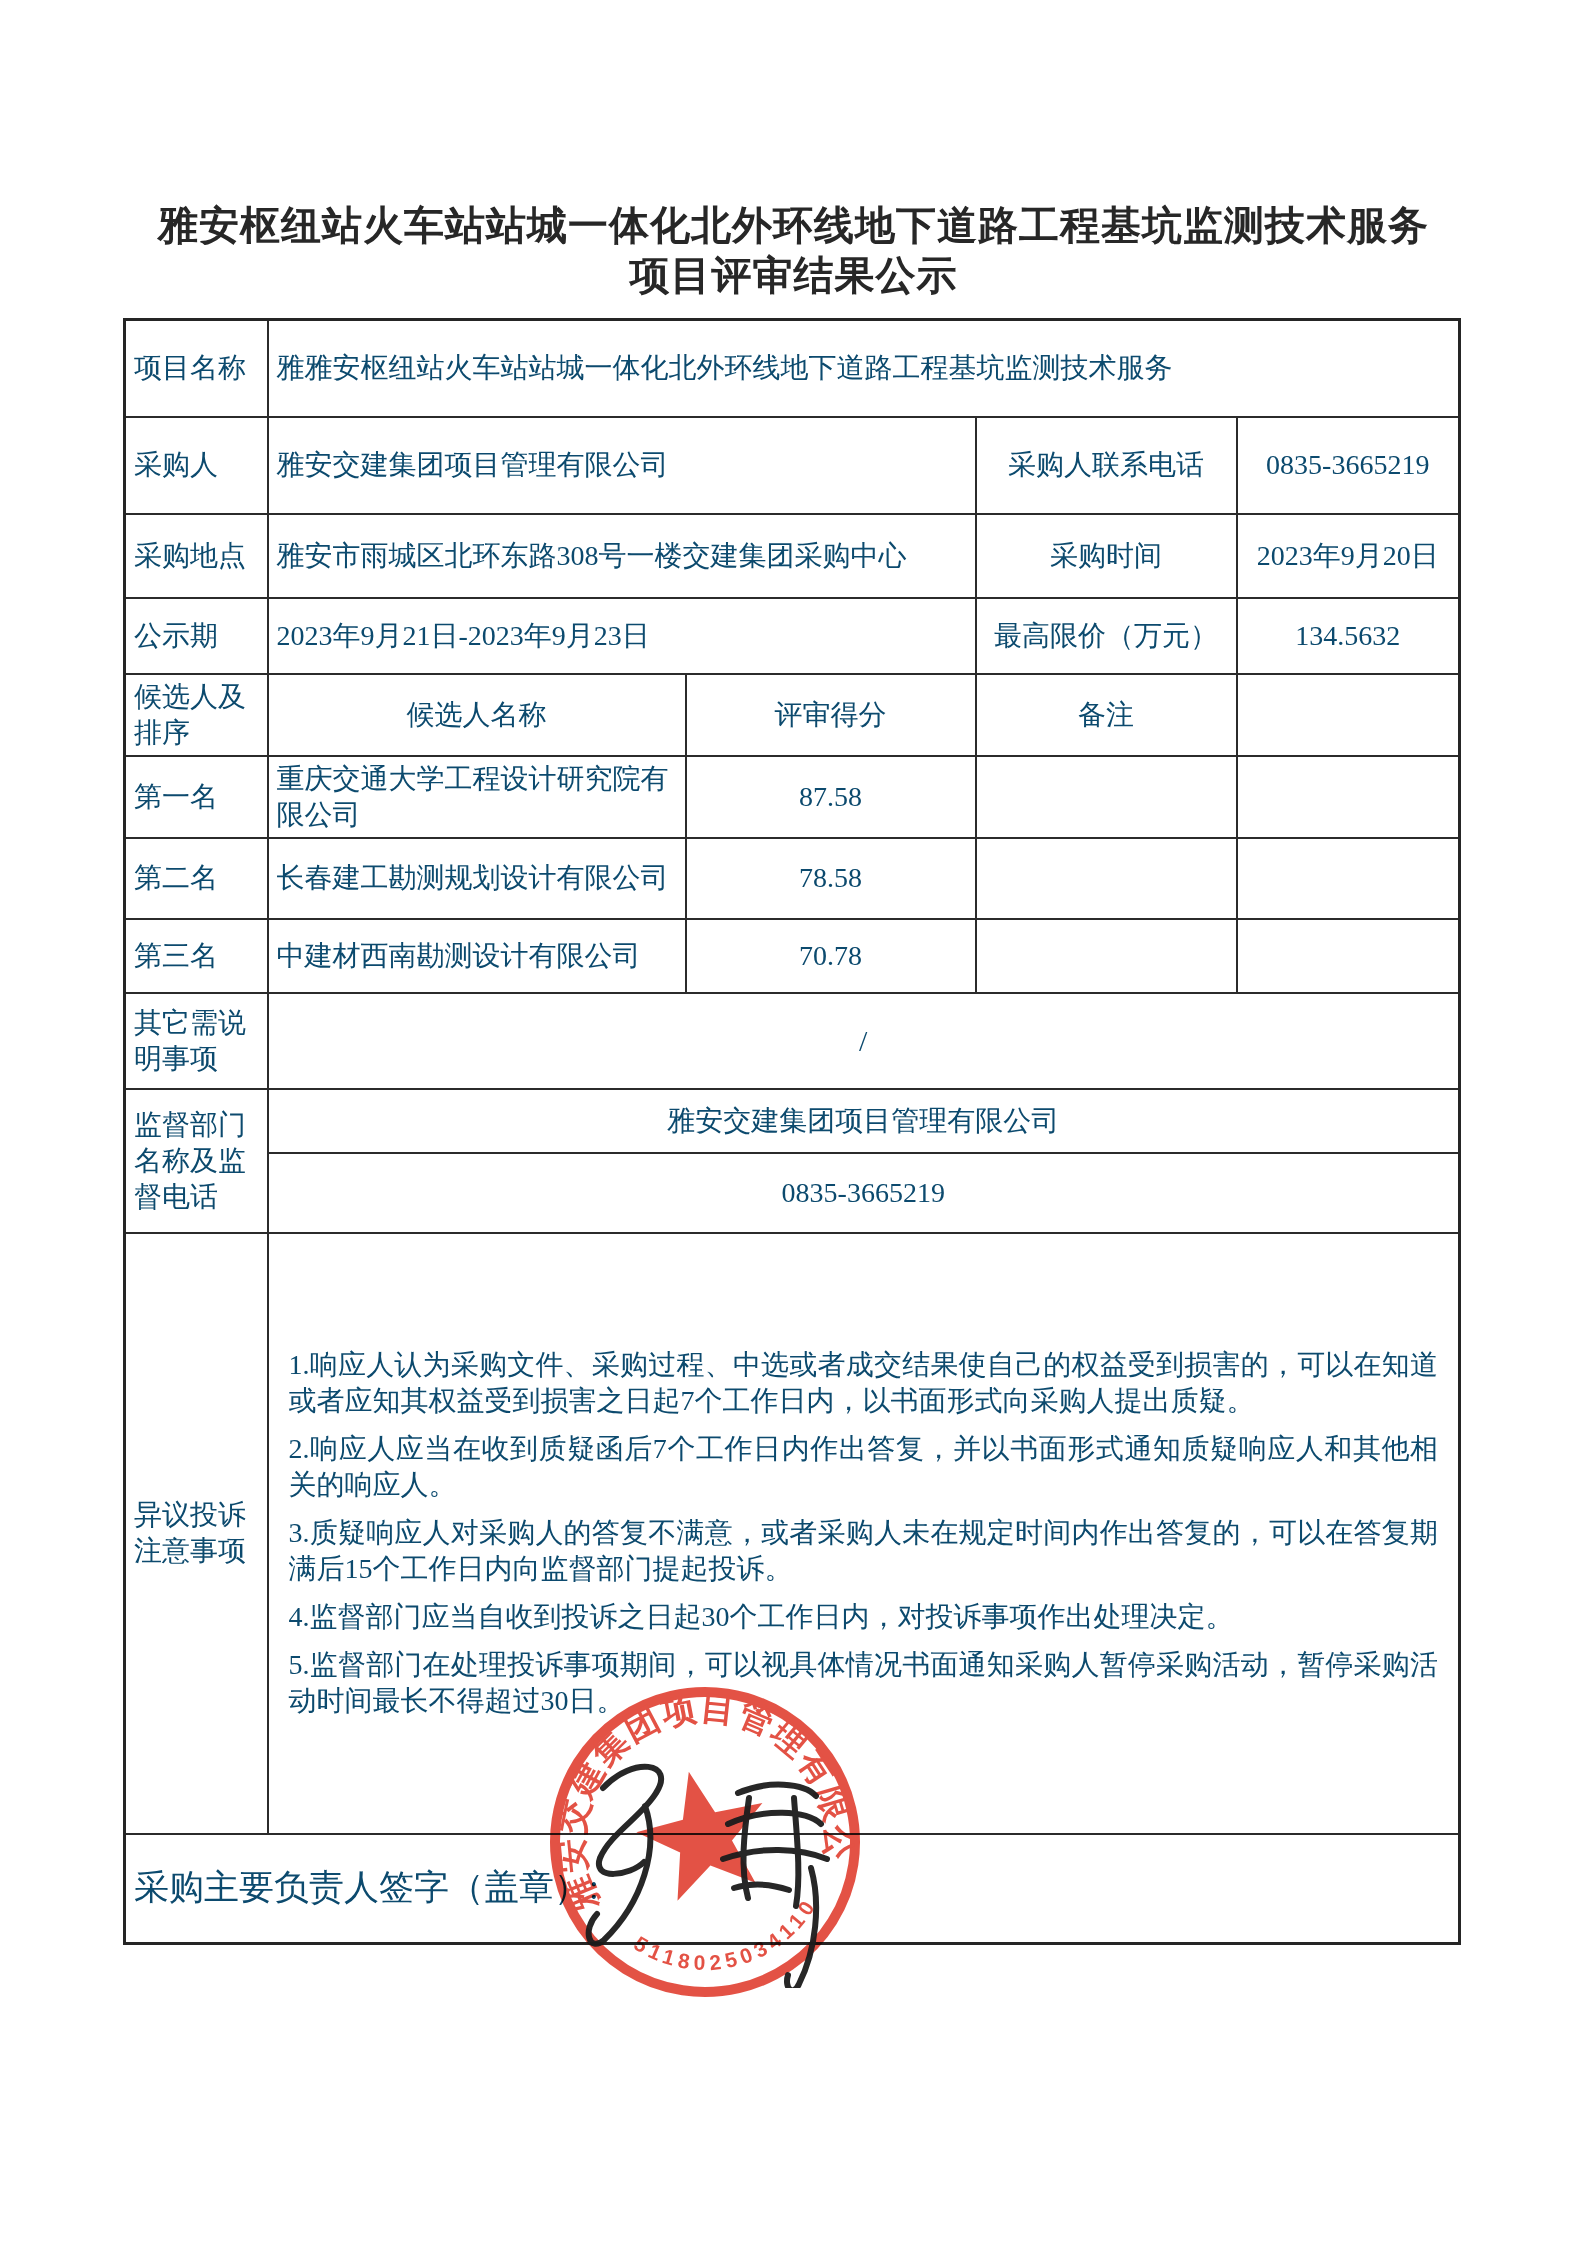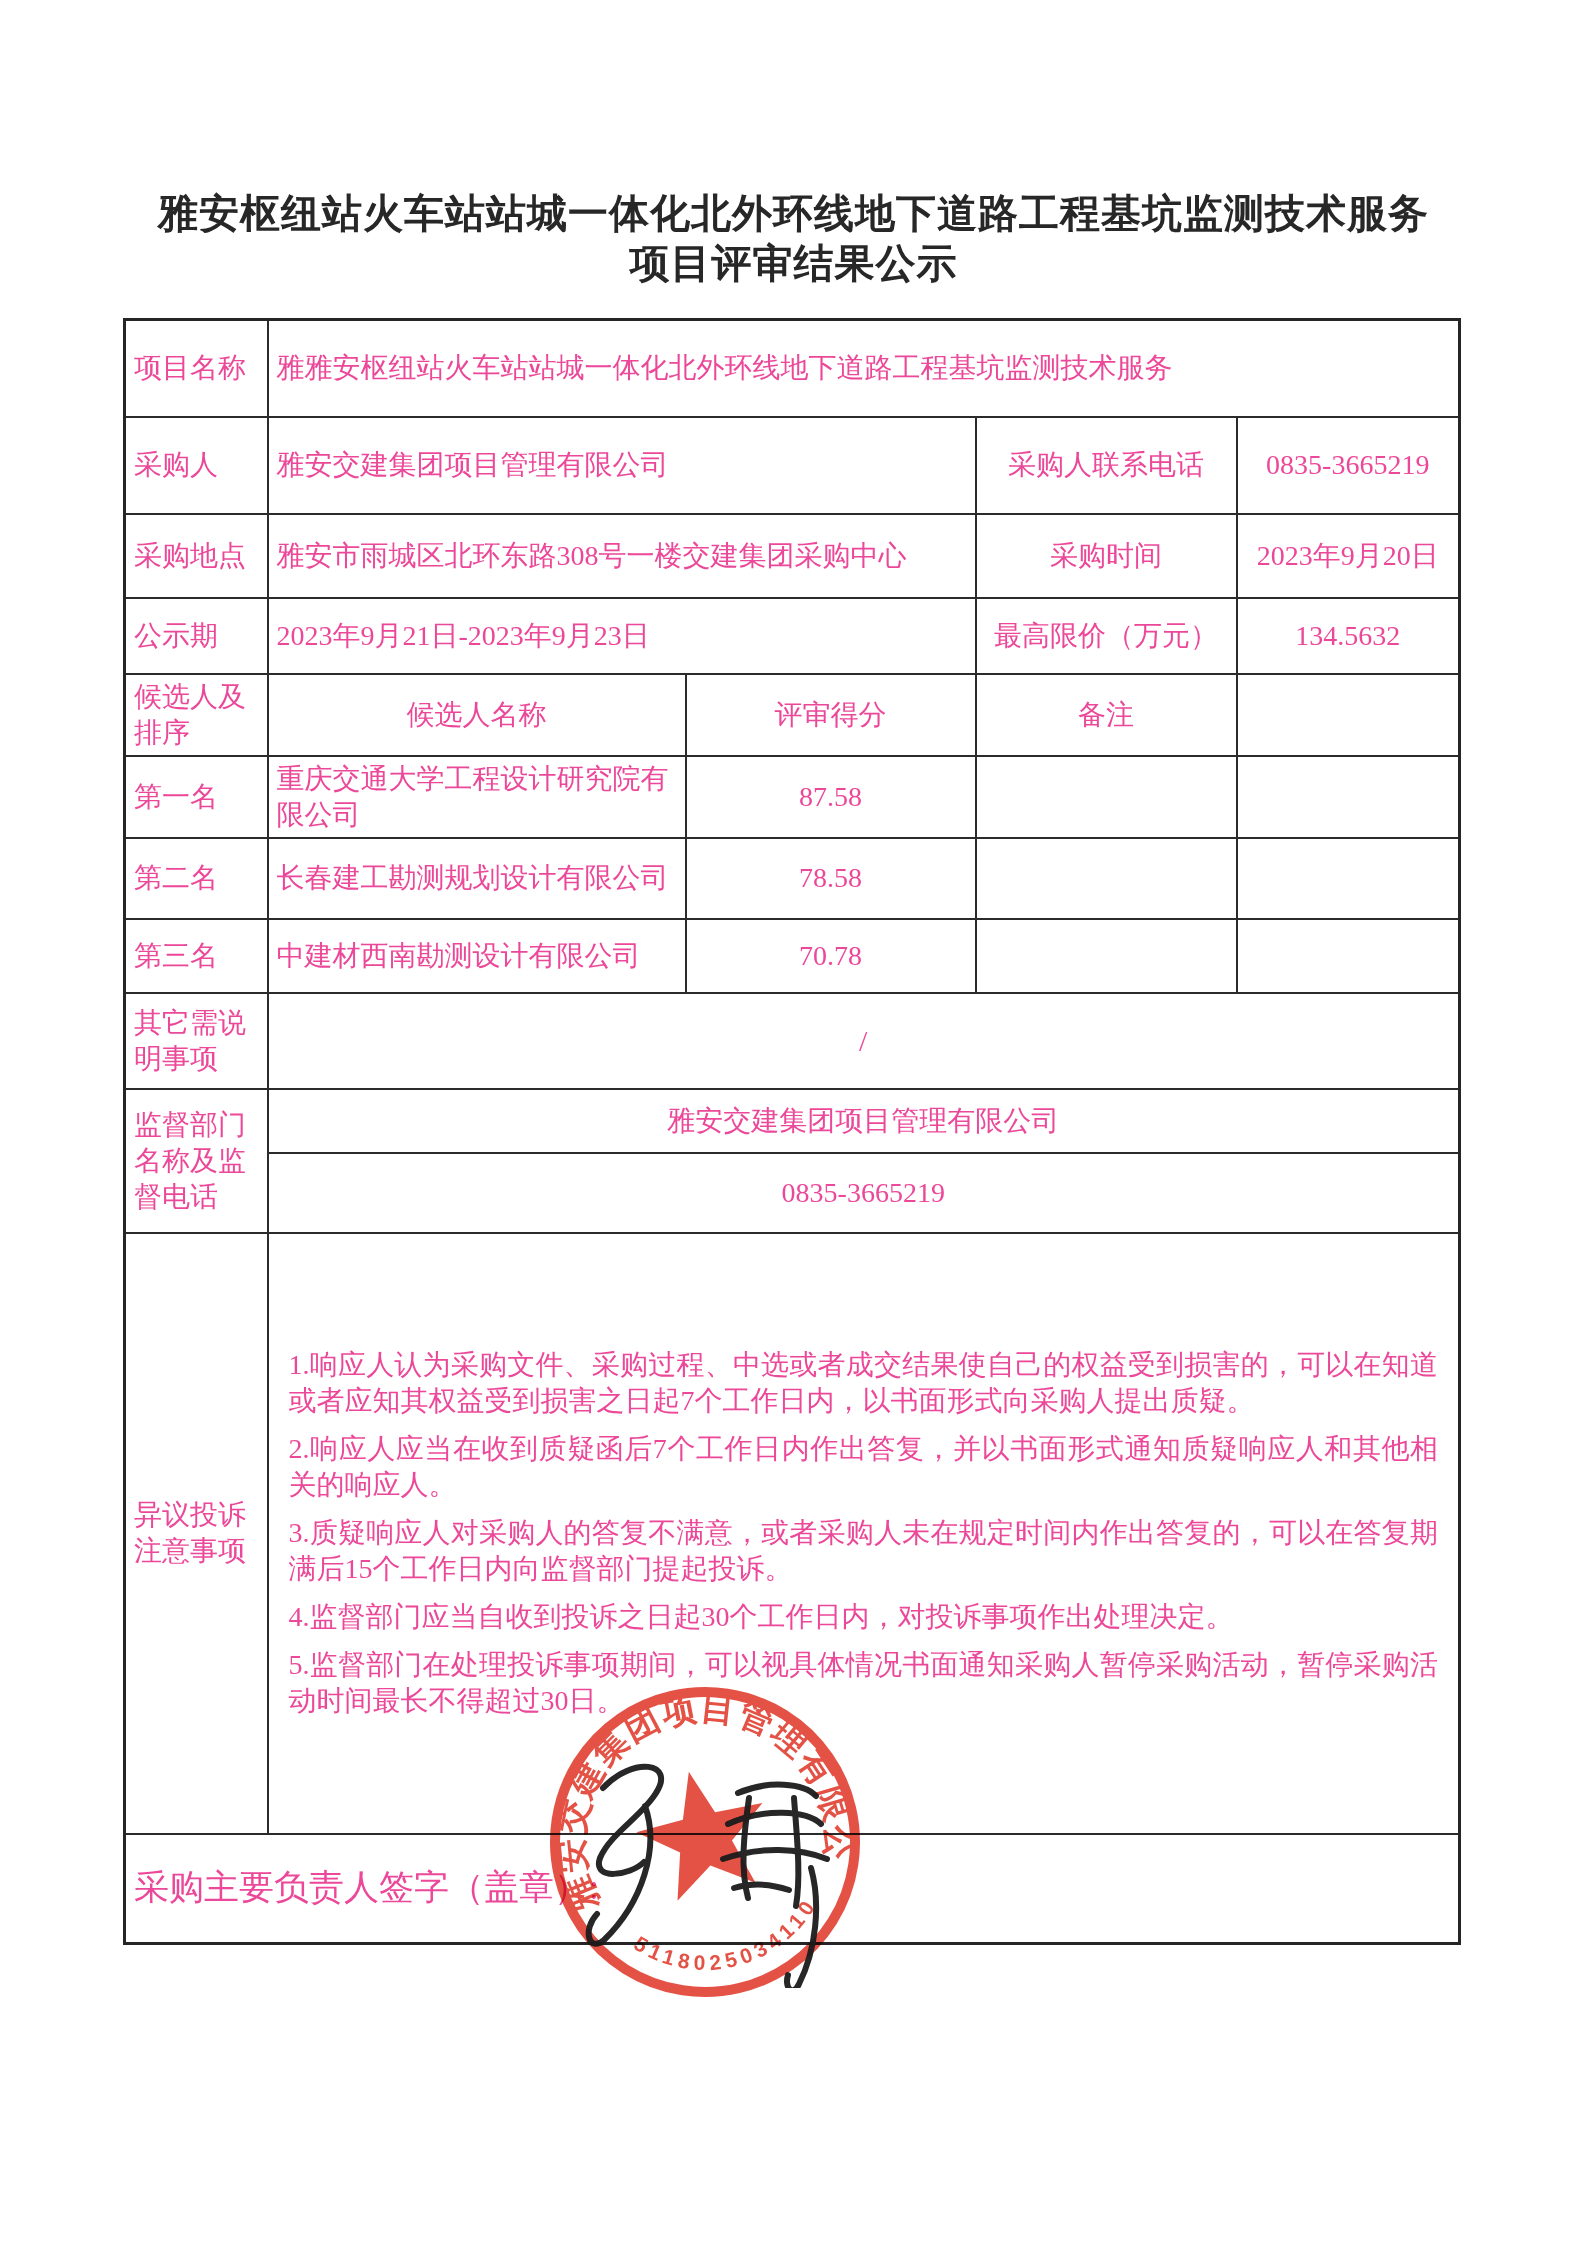--- a/index.html
+++ b/index.html
@@ -5,35 +5,35 @@
   html,body { margin:0; padding:0; background:#ffffff; }
   .page {
     position:relative;
     width:1587px; height:2244px;
     background:#ffffff;
     font-family:"Liberation Serif","DejaVu Serif",serif;
     color:#212121;
     overflow:hidden;
   }
   .doc-title {
-    position:absolute; top:188px; left:0; width:100%;
+    position:absolute; top:200px; left:0; width:100%;
     text-align:center;
     font-family:"Liberation Sans","DejaVu Sans",sans-serif;
     font-weight:bold;
     font-size:40px; line-height:50px;
     color:#272727;
     letter-spacing:1px;
   }
   table.main {
     position:absolute; left:123px; top:318px;
     width:1335px;
     border-collapse:collapse;
     table-layout:fixed;
     font-size:28px;
-    color:#ec4899;
+    color:#0c4a6e;
     border:3px solid #252525;
   }
   table.main td {
     border:2px solid #2b2b2b;
     padding:4px 8px;
     vertical-align:middle;
     line-height:36px;
     overflow:hidden;
   }
   td.lbl { text-align:left; padding-left:10px; }

